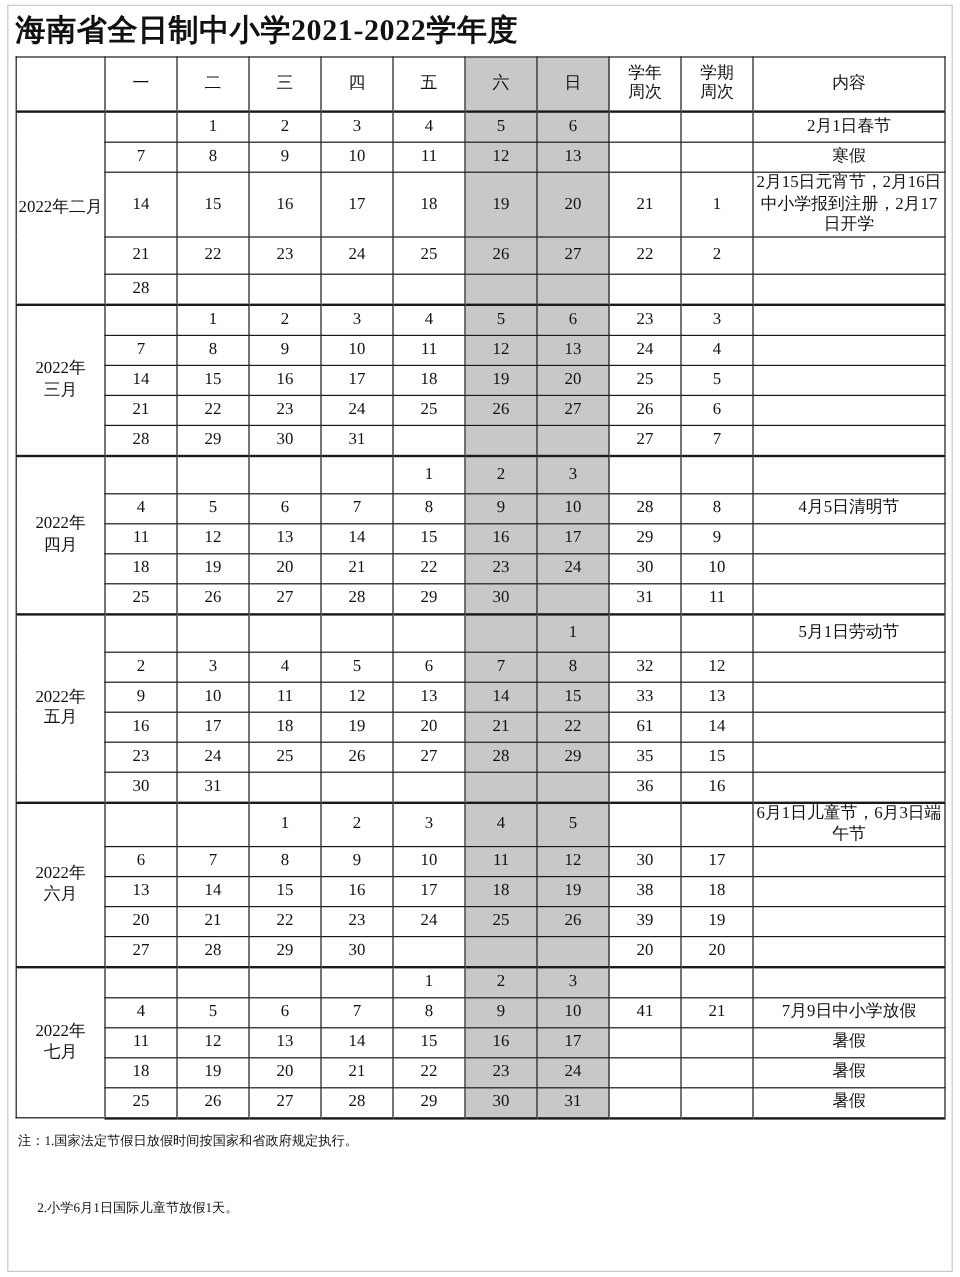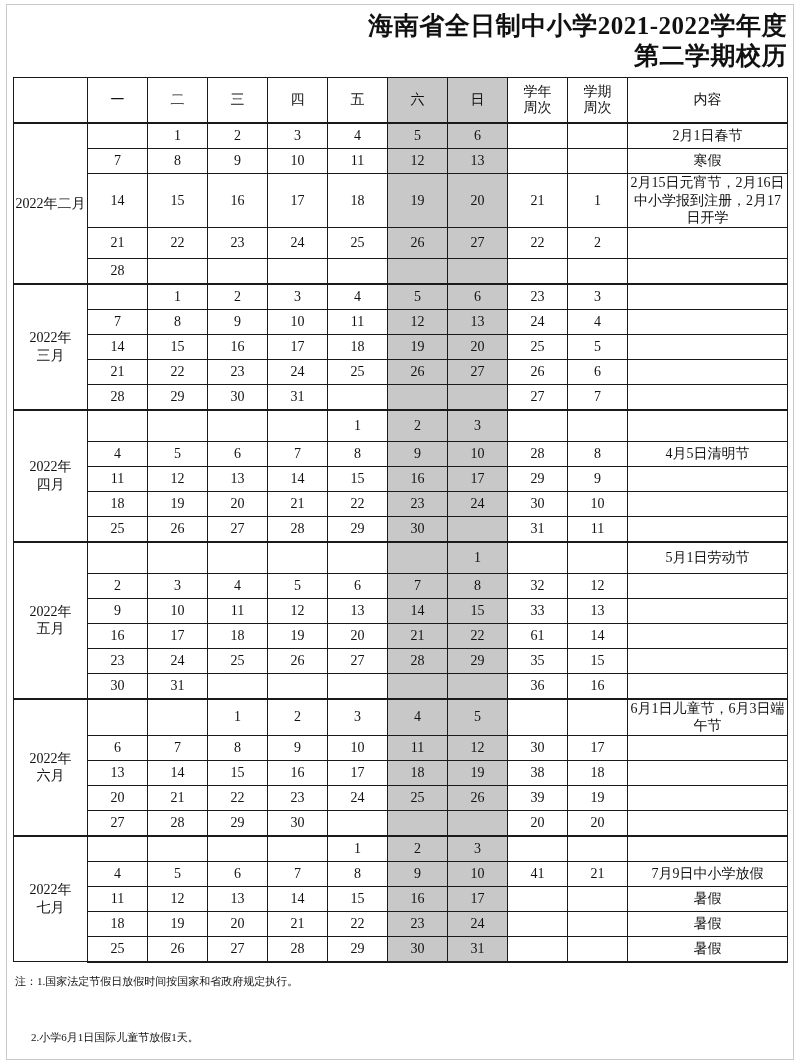--- a/index.html
+++ b/index.html
@@ -29,21 +29,21 @@
     height: 1056px;
     border: 1px solid #c9c9c9;
     box-sizing: border-box;
     pointer-events: none;
   }
 
   
   .title-block {
     padding-top: 11px;
     padding-bottom: 6px;
-    text-align: right;
+    text-align: left;
   }
   .title-line {
     font-size: 25px;
     font-weight: bold;
     line-height: 30px;
     letter-spacing: 0.5px;
     white-space: nowrap;
   }
 
   
@@ -113,21 +113,20 @@
   .note-2 { padding-left: 16px; margin-top: 39px; }
 </style>
 </head>
 <body>
 
 <div class="page">
   <div class="page-frame"></div>
 
   <div class="title-block">
     <div class="title-line">海南省全日制中小学2021-2022学年度</div>
-    <div class="title-line">第二学期校历</div>
   </div>
 
   <table class="cal">
     <colgroup>
       <col class="c-month">
         <col class="c-day">
         <col class="c-day">
         <col class="c-day">
       <col class="c-day">
         <col class="c-day">

